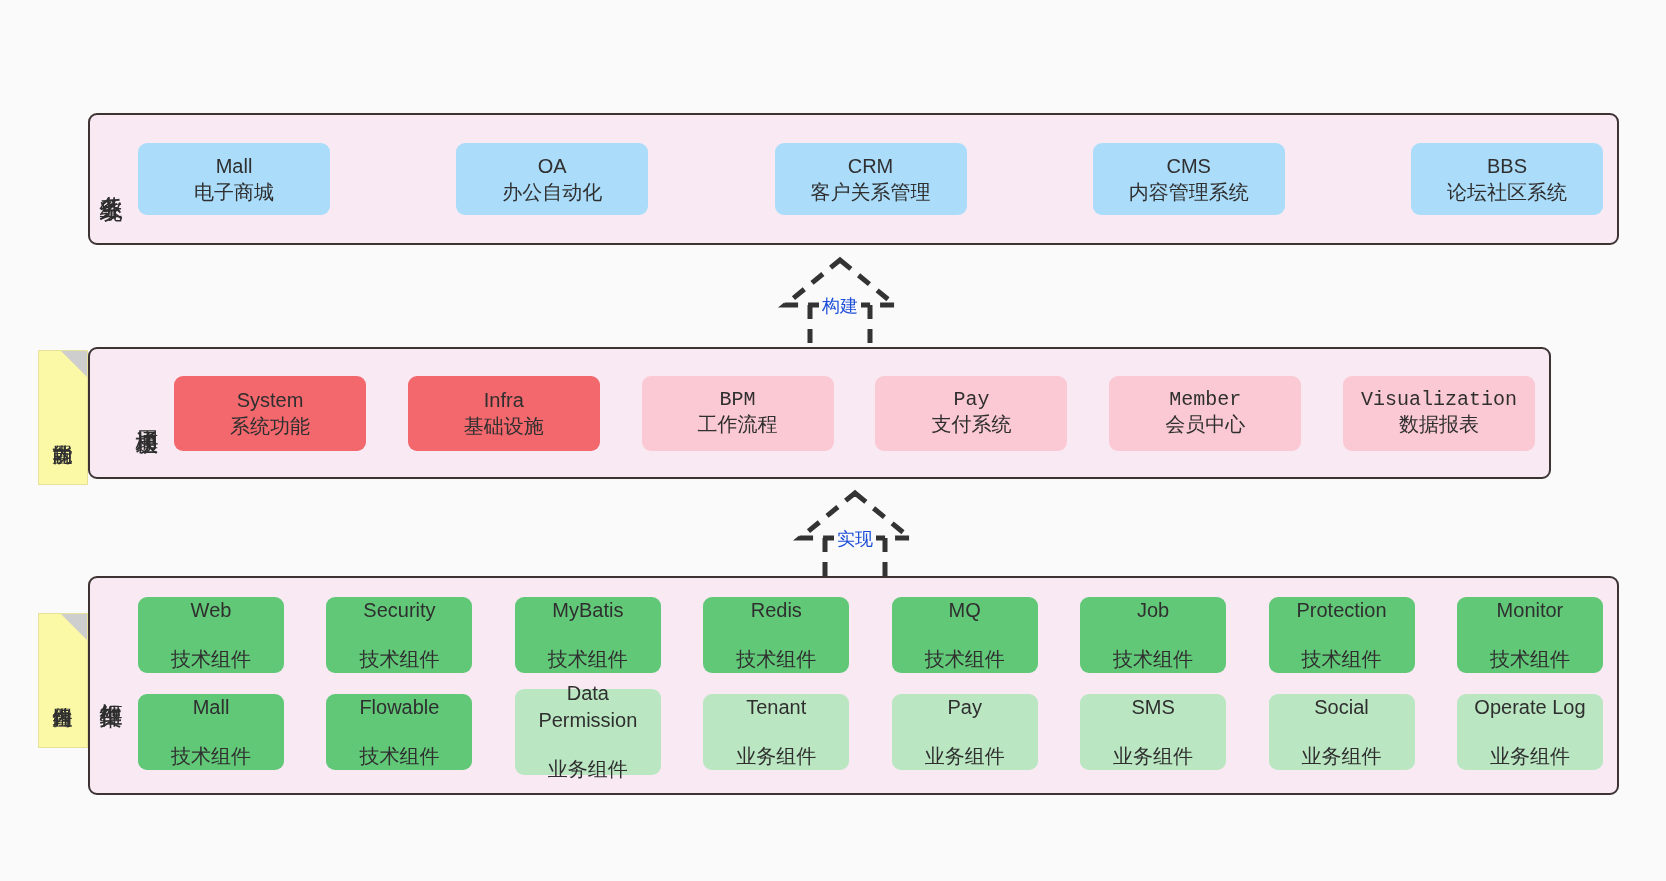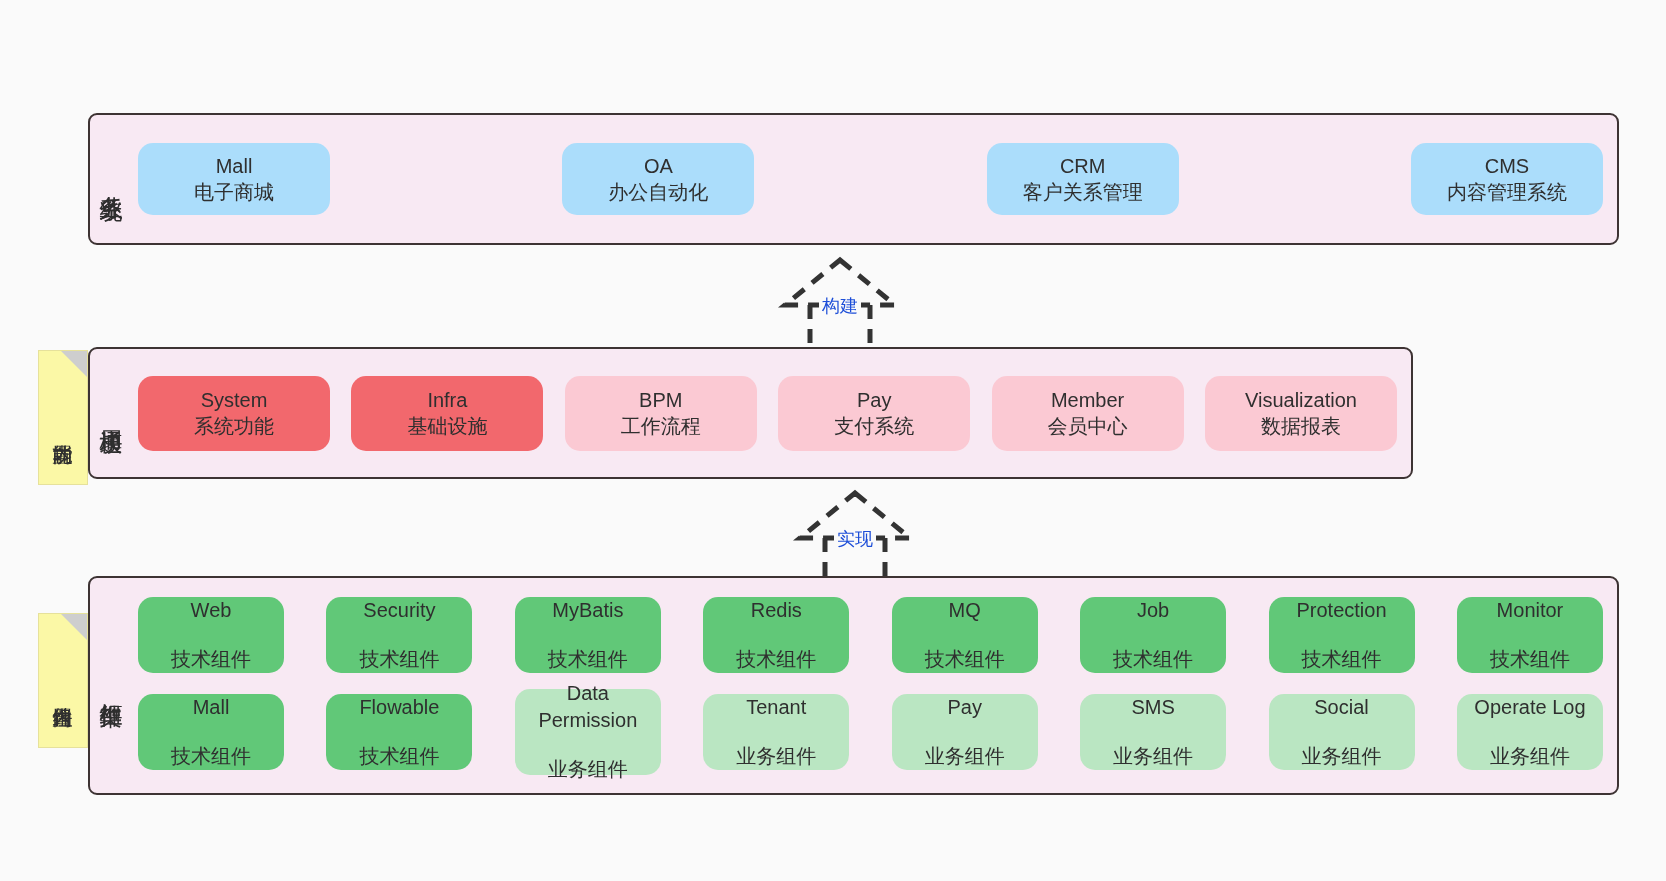--- a/index.html
+++ b/index.html
@@ -56,59 +56,60 @@
 
   
   .row {
     display: flex;
     width: 100%;
     gap: 0;
     justify-content: space-between;
   }
   .node {
     box-sizing: border-box;
-    border-radius: 15px;
+    border-radius: 9px;
     display: flex;
     flex-direction: column;
     align-items: center;
     justify-content: center;
     text-align: center;
     font-size: 20px;
     line-height: 1.32;
     color: #2f2f2f;
     padding: 6px 4px;
   }
   .node .en { white-space: nowrap; }
   .node .cn { white-space: nowrap; }
   .node.wrap .en { white-space: normal; }
 
   .blue   { background: #ABDDFB; }
   .red    { background: #F2686D; }
-  .pink   { background: #FBC9D3; }
+  .pink   { background: #FBC9D3; font-family: Liberation Mono, monospace; }
   .green  { background: #61C878; }
   .lgreen { background: #BAE6C2; }
 
   
   #layer-business {
     left: 88px;
     top: 113px;
     width: 1531px;
     height: 132px;
   }
   #layer-business .node {
     width: 192px;
     height: 72px;
   }
 
   
   #layer-common {
     left: 88px;
     top: 347px;
-    width: 1325px;
+    width: 1463px;
     height: 132px;
+    padding-left: 36px;
   }
   #layer-common .node {
     width: 192px;
     height: 75px;
   }
 
   
   #layer-framework {
     left: 88px;
     top: 576px;
@@ -220,20 +221,24 @@
         <div class="node blue">
           <span class="en">CRM</span>
           <span class="cn">客户关系管理</span>
         </div>
 
         <div class="node blue">
           <span class="en">CMS</span>
           <span class="cn">内容管理系统</span>
         </div>
 
+        <div class="node blue">
+          <span class="en">BBS</span>
+          <span class="cn">论坛社区系统</span>
+        </div>
 
       </div>
     </div>
   </div>
 
   <div class="connector" id="connector-build">
     <svg width="170" height="100" viewBox="0 0 170 100">
 
       <path d="M 85 5 L 140 50 L 30 50 Z" fill="none" stroke="#333333" stroke-width="5" stroke-dasharray="14 10" stroke-linejoin="miter"></path>
 

